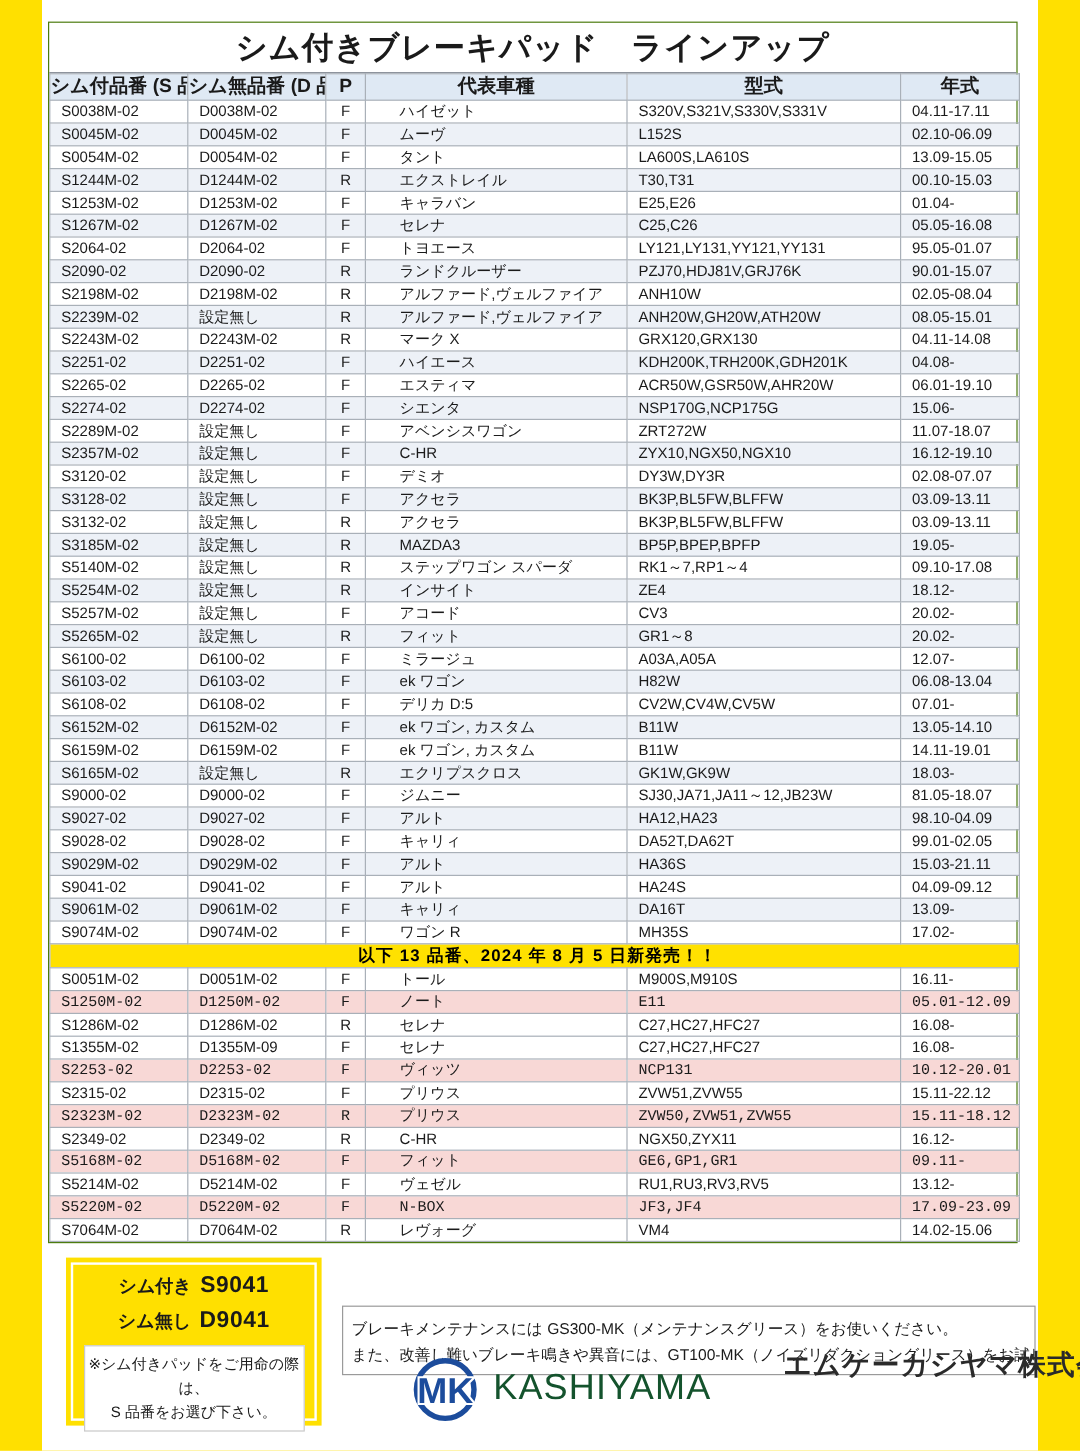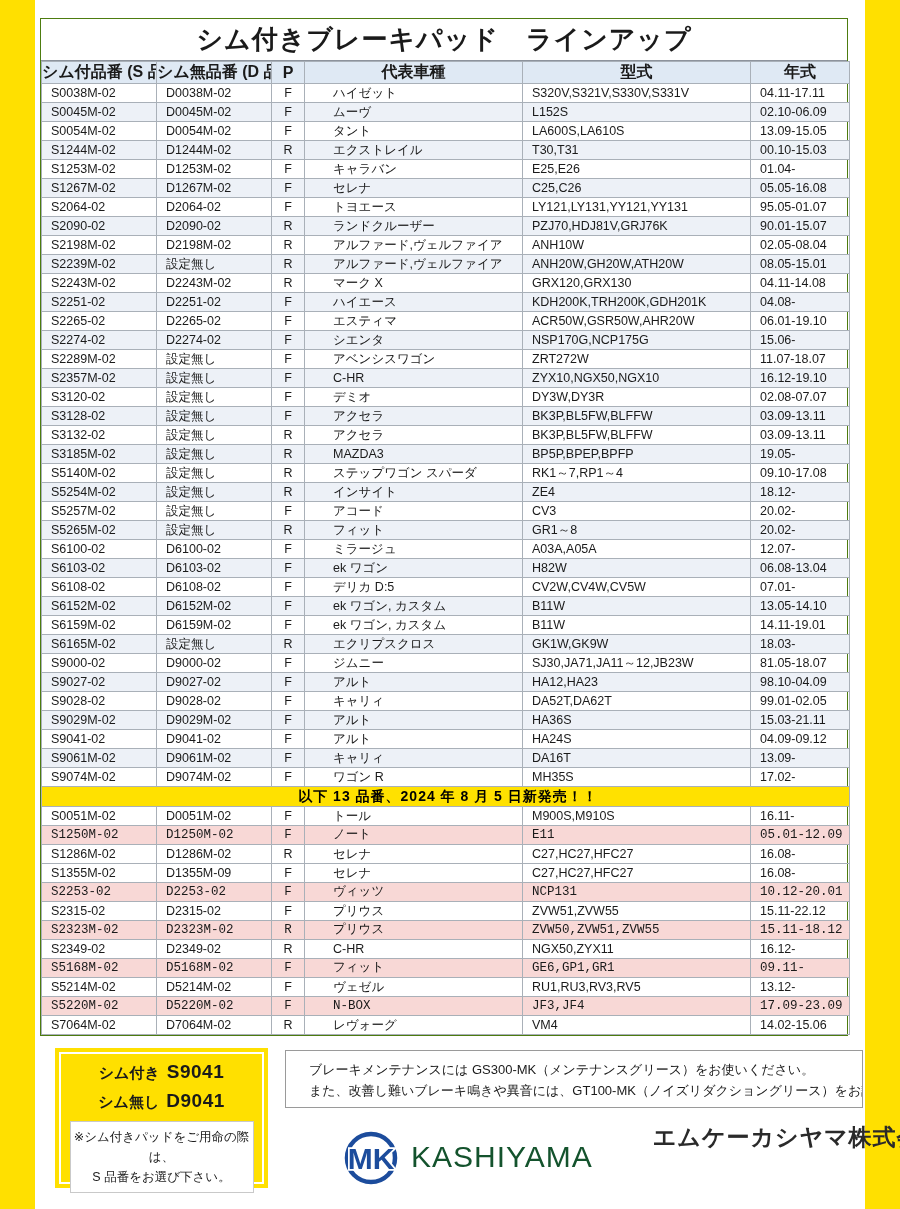--- a/index.html
+++ b/index.html
@@ -55,23 +55,23 @@
   .promo-line{margin-top:7px;display:flex;align-items:baseline;gap:7px;}
   .promo-line .lbl{font-size:15px;font-weight:bold;}
   .promo-line .part{font-size:19px;font-weight:bold;letter-spacing:0.5px;text-align:right;}
   .promo-note{
     background:#fff;border:1px solid #c9c9c9;margin-top:9px;
     width:178px;padding:5px 2px;text-align:center;
     font-size:12.5px;line-height:20px;
   }
   
   .grease-box{
-    position:absolute;left:250px;top:1050px;width:578px;height:58px;
+    position:absolute;left:250px;top:1088px;width:578px;height:58px;
     border:1px solid #9a9a9a;box-sizing:border-box;
-    padding:8px 23px;font-size:13px;line-height:21px;white-space:nowrap;overflow:hidden;
+    padding:8px 7px;font-size:13px;line-height:21px;white-space:nowrap;overflow:hidden;
   }
   
   .footer{
     position:absolute;left:250px;top:1112px;width:580px;height:86px;
     display:flex;align-items:flex-start;
   }
   .logo{display:flex;align-items:center;margin-left:58px;margin-top:16px;}
   .logo-name{
     font-size:30px;color:#14532d;letter-spacing:1px;margin-left:6px;
     font-weight:normal;

